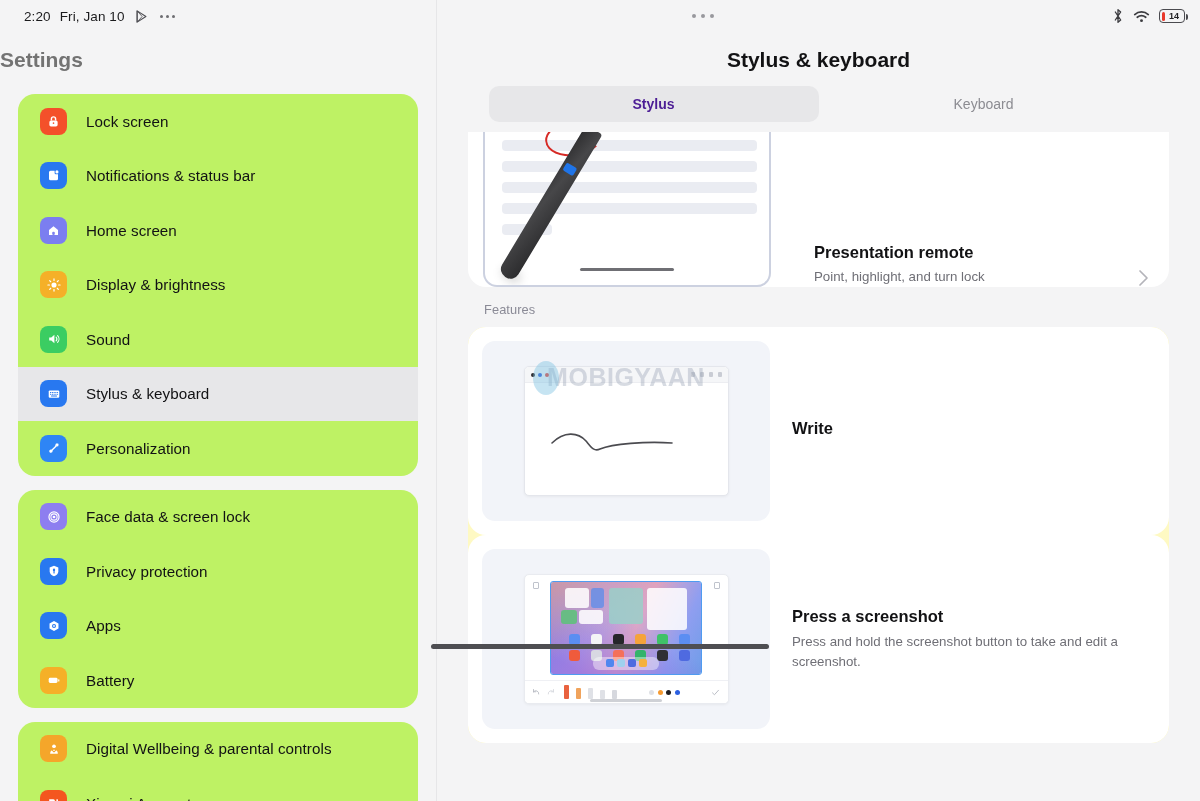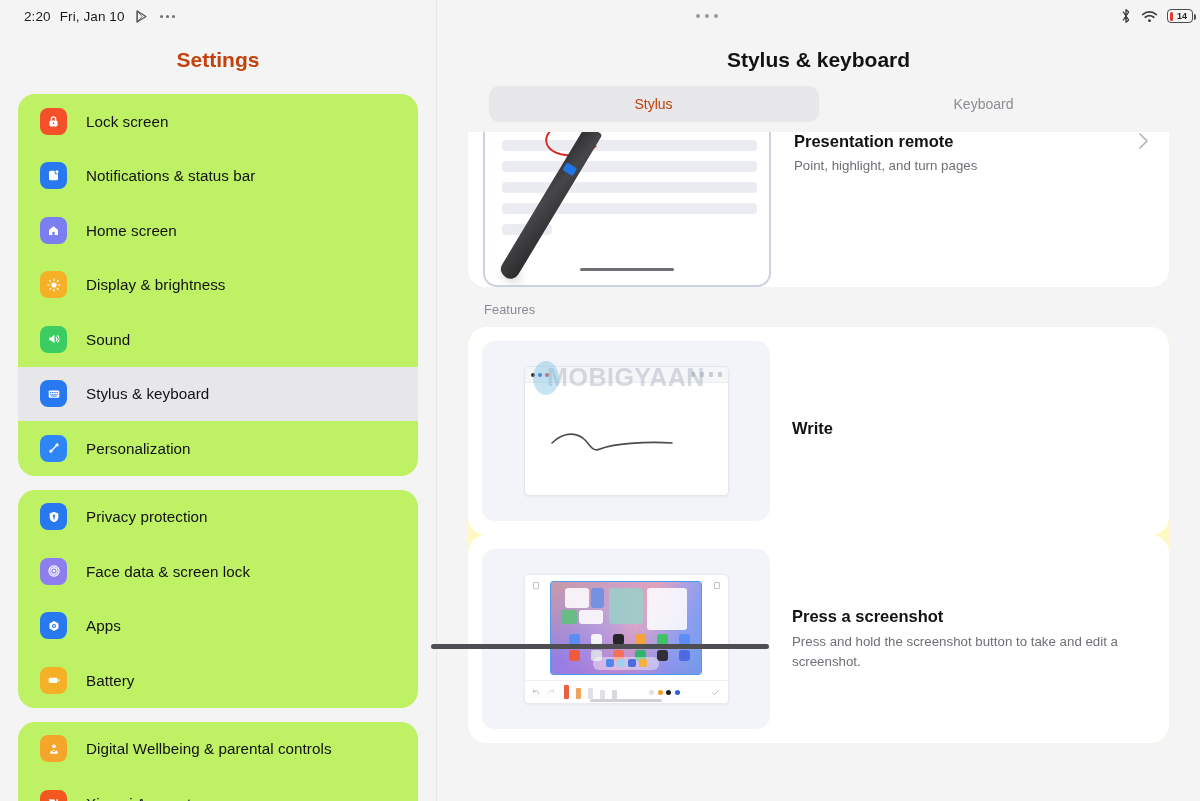--- a/index.html
+++ b/index.html
@@ -18,21 +18,21 @@
     pointer-events: none;
   }
   .sb-left { display: flex; align-items: center; gap: 9px; padding-left: 24px; }
   .sb-time { font-size: 13.5px; color: #1b1b1d; letter-spacing: .1px; }
   .sb-date { font-size: 13.5px; color: #1b1b1d; letter-spacing: .1px; }
   .sb-dots { display: flex; gap: 3px; align-items: center; margin-left: 2px; }
   .sb-dots i { width: 3px; height: 3px; border-radius: 50%; background: #6d6d72; display: block; }
   .sb-center { flex: 1; display: flex; justify-content: center; padding-left: 120px; }
   .center-dots { display: flex; gap: 5px; align-items: center; }
   .center-dots i { width: 4px; height: 4px; border-radius: 50%; background: #98989d; display: block; }
-  .sb-right { display: flex; align-items: center; gap: 9px; padding-right: 7px; }
+  .sb-right { display: flex; align-items: center; gap: 9px; padding-right: 15px; }
 
   .batt {
     width: 26px; height: 14px; border: 1.6px solid #4a4a4f; border-radius: 4px;
     position: relative; display: flex; align-items: center; padding: 1.5px;
   }
   .batt:after {
     content: ""; position: absolute; right: -4px; top: 4px;
     width: 2.4px; height: 6px; background: #4a4a4f; border-radius: 0 2px 2px 0;
   }
   .batt-fill { width: 3.4px; height: 100%; background: #e8392c; border-radius: 1.5px; }
@@ -42,21 +42,21 @@
     padding-left: 4px;
   }
 
   
   .sidebar {
     width: 437px; height: 801px; background: #f4f4f5;
     border-right: 1px solid #e6e6e8;
     padding-top: 32px; position: relative; overflow: hidden;
   }
   .sb-title {
-    text-align: center; font-size: 21px; font-weight: 700; color: #c2410c;
+    text-align: left; font-size: 21px; font-weight: 700; color: #737373;
     padding: 16px 0 22px;
   }
   .sb-scroll { padding: 0 18px; }
   .card-group {
     background: #bef264; border-radius: 17px; margin-bottom: 14px; overflow: hidden;
   }
   .s-item {
     display: flex; align-items: center; height: 54.5px; padding: 0 0 0 22px; cursor: pointer;
   }
   .s-item.selected { background: #e7e7e9; }
@@ -76,26 +76,26 @@
     text-align: center; font-size: 21px; font-weight: 700; color: #121214;
     padding: 16px 0 14px;
   }
   .tabs {
     display: flex; width: 660px; margin: 0 auto 14px; height: 36px;
   }
   .tab {
     flex: 1; display: flex; align-items: center; justify-content: center;
     font-size: 14px; color: #8c8c92; border-radius: 10px; cursor: pointer;
   }
-  .tab.active { background: #e7e7e9; color: #c2410c; font-weight: 400; }
+  .tab.active { background: #e7e7e9; color: #4c1d95; font-weight: 700; }
 
   .d-scroll { position: absolute; top: 132px; left: 0; right: 0; bottom: 0; padding: 0 31px; }
 
   .pcard {
-    background: #fff; border-radius: 18px; overflow: hidden; display: flex; align-items: flex-start;
+    background: #fff; border-radius: 18px; overflow: hidden; display: flex; align-items: flex-end; gap: 20px;
   }
   .pcard.clipped { border-radius: 0 0 18px 18px; }
 
   
   .thumb-pres {
     width: 290px; min-height: 140px; margin: 0 0 0 14px; position: relative;
     display: flex; align-items: flex-end; justify-content: center;
   }
   .tablet-doc {
     width: 288px; height: 155px; background: #fff;
@@ -361,38 +361,38 @@
                 <path d="M5.4 14.8 L12.4 7.8 L12.9 5.3 L14.8 5.1 L14.6 7 L12.1 7.5" fill="none" stroke="#fff" stroke-width="1.7" stroke-linecap="round" stroke-linejoin="round"></path>
                 <circle cx="6.2" cy="13.9" r="2.1" fill="#fff"></circle>
               </svg>
           </span>
           <span class="s-label">Personalization</span>
         </div>
       </div>
 
       <div class="card-group">
         <div class="s-item">
+          <span class="s-ico" style="background:#8d7ef0">
+            <svg width="16" height="16" viewBox="0 0 20 20">
+                <circle cx="10" cy="10" r="6.3" fill="none" stroke="#fff" stroke-width="1.5"></circle>
+                <circle cx="10" cy="10" r="3.9" fill="none" stroke="#fff" stroke-width="1.3"></circle>
+                <circle cx="10" cy="10" r="1.7" fill="#fff"></circle>
+              </svg>
+          </span>
+          <span class="s-label">Face data &amp; screen lock</span>
+        </div>
+        <div class="s-item">
           <span class="s-ico" style="background:#2878f0">
             <svg width="16" height="16" viewBox="0 0 20 20">
                 <path d="M10 3.4 L15.4 5.6 V10.2 c0 3.3-2.4 5.3-5.4 6.4 -3-1.1-5.4-3.1-5.4-6.4 V5.6 Z" fill="#fff"></path>
                 <rect x="9.3" y="6.8" width="1.5" height="6.4" rx=".7" fill="#2878f0"></rect>
                 <circle cx="10" cy="8.6" r="1.5" fill="#2878f0"></circle>
               </svg>
           </span>
           <span class="s-label">Privacy protection</span>
-        </div>
-        <div class="s-item">
-          <span class="s-ico" style="background:#8d7ef0">
-            <svg width="16" height="16" viewBox="0 0 20 20">
-                <circle cx="10" cy="10" r="6.3" fill="none" stroke="#fff" stroke-width="1.5"></circle>
-                <circle cx="10" cy="10" r="3.9" fill="none" stroke="#fff" stroke-width="1.3"></circle>
-                <circle cx="10" cy="10" r="1.7" fill="#fff"></circle>
-              </svg>
-          </span>
-          <span class="s-label">Face data &amp; screen lock</span>
         </div>
         <div class="s-item">
           <span class="s-ico" style="background:#2878f0">
             <svg width="16" height="16" viewBox="0 0 20 20">
                 <path d="M10 3.6 L15.6 6.8 V13.2 L10 16.4 L4.4 13.2 V6.8 Z" fill="#fff"></path>
                 <circle cx="10" cy="10" r="2.5" fill="#2878f0"></circle>
                 <circle cx="10" cy="10" r="1.1" fill="#fff"></circle>
               </svg>
           </span>
           <span class="s-label">Apps</span>
@@ -456,21 +456,21 @@
             <div class="pen">
               <div class="pen-shadow"></div>
               <div class="pen-tip"></div>
               <div class="pen-body"></div>
               <div class="pen-btn"></div>
             </div>
           </div>
         </div>
         <div class="pc-text">
           <div class="pc-title">Presentation remote</div>
-          <div class="pc-sub">Point, highlight, and turn pages</div>
+          <div class="pc-sub">Point, highlight, and turn lock</div>
         </div>
         <div class="chev">
           <svg width="11" height="18" viewBox="0 0 11 18">
               <path d="M2 2 L9 9 L2 16" fill="none" stroke="#b4b4ba" stroke-width="1.7" stroke-linecap="round" stroke-linejoin="round"></path>
             </svg>
         </div>
       </div>
 
       <div class="section-label">Features</div>
 

